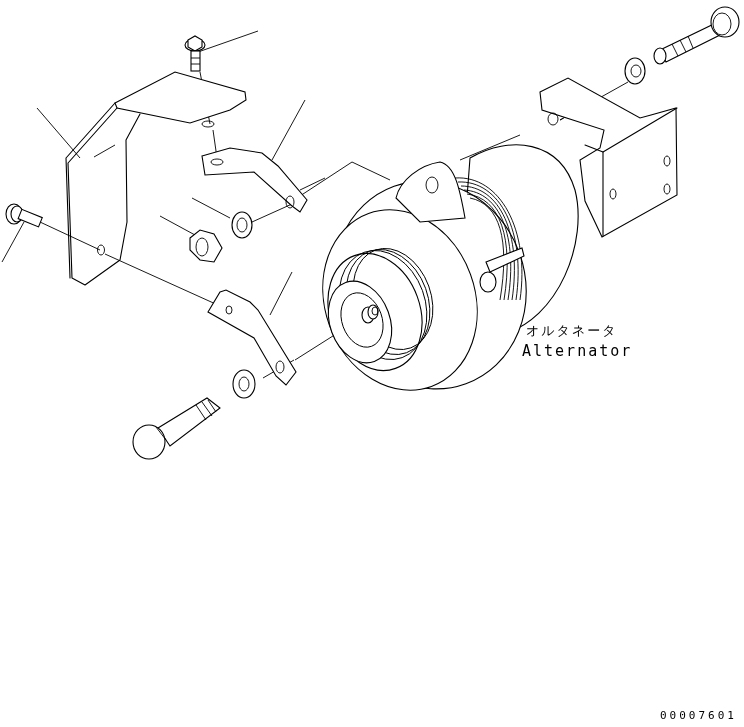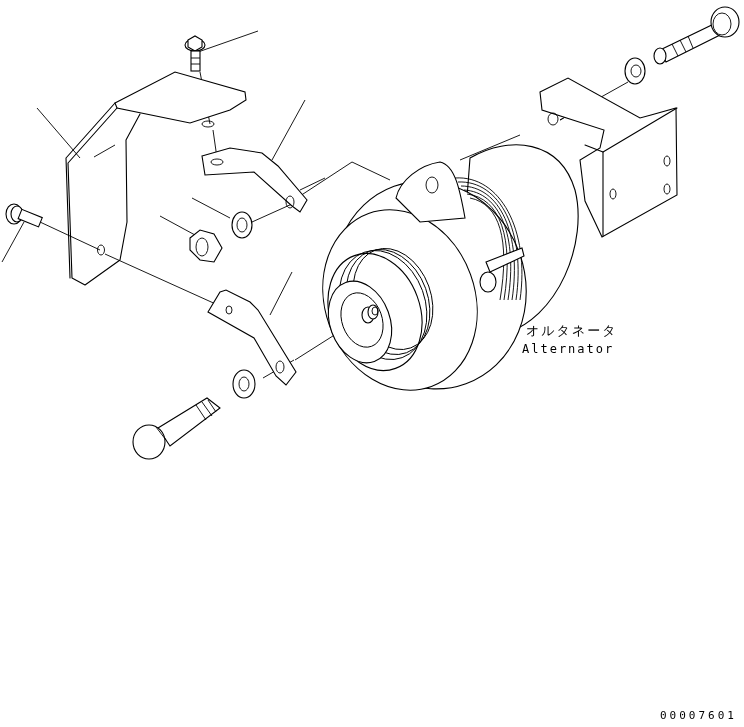--- a/index.html
+++ b/index.html
@@ -3,21 +3,21 @@
 <meta charset="utf-8">
 <style>
   html, body { margin: 0; padding: 0; background: #ffffff; }
   body { width: 744px; height: 727px; position: relative; overflow: hidden; font-family: "DejaVu Sans Mono", monospace; }
   #canvas { position: absolute; left: 0; top: 0; width: 744px; height: 727px; }
   svg { position: absolute; left: 0; top: 0; }
   .ln { fill: none; stroke: #000; stroke-width: 1.1; stroke-linejoin: round; stroke-linecap: round; }
   .thin { fill: none; stroke: #000; stroke-width: 0.9; }
   .fillw { fill: #fff; stroke: #000; stroke-width: 1.1; }
   .label-jp { position: absolute; left: 526px; top: 322px; font-size: 13px; letter-spacing: 2px; color: #000; font-family: "DejaVu Sans", sans-serif; }
-  .label-en { position: absolute; left: 522px; top: 342px; font-size: 12px; letter-spacing: 2px; color: #000; font-family: "DejaVu Sans Mono", monospace; }
+  .label-en { position: absolute; left: 522px; top: 342px; font-size: 15px; letter-spacing: 2px; color: #000; font-family: "DejaVu Sans Mono", monospace; }
   .drawing-no { position: absolute; left: 660px; top: 709px; font-size: 11px; letter-spacing: 3px; color: #000; font-family: "DejaVu Sans Mono", monospace; }
 </style>
 </head>
 <body>
 
 <div id="canvas">
 <svg width="744" height="727" viewBox="0 0 744 727">
 
   <g>
     <line class="thin" x1="198" y1="52" x2="258" y2="31"></line>

